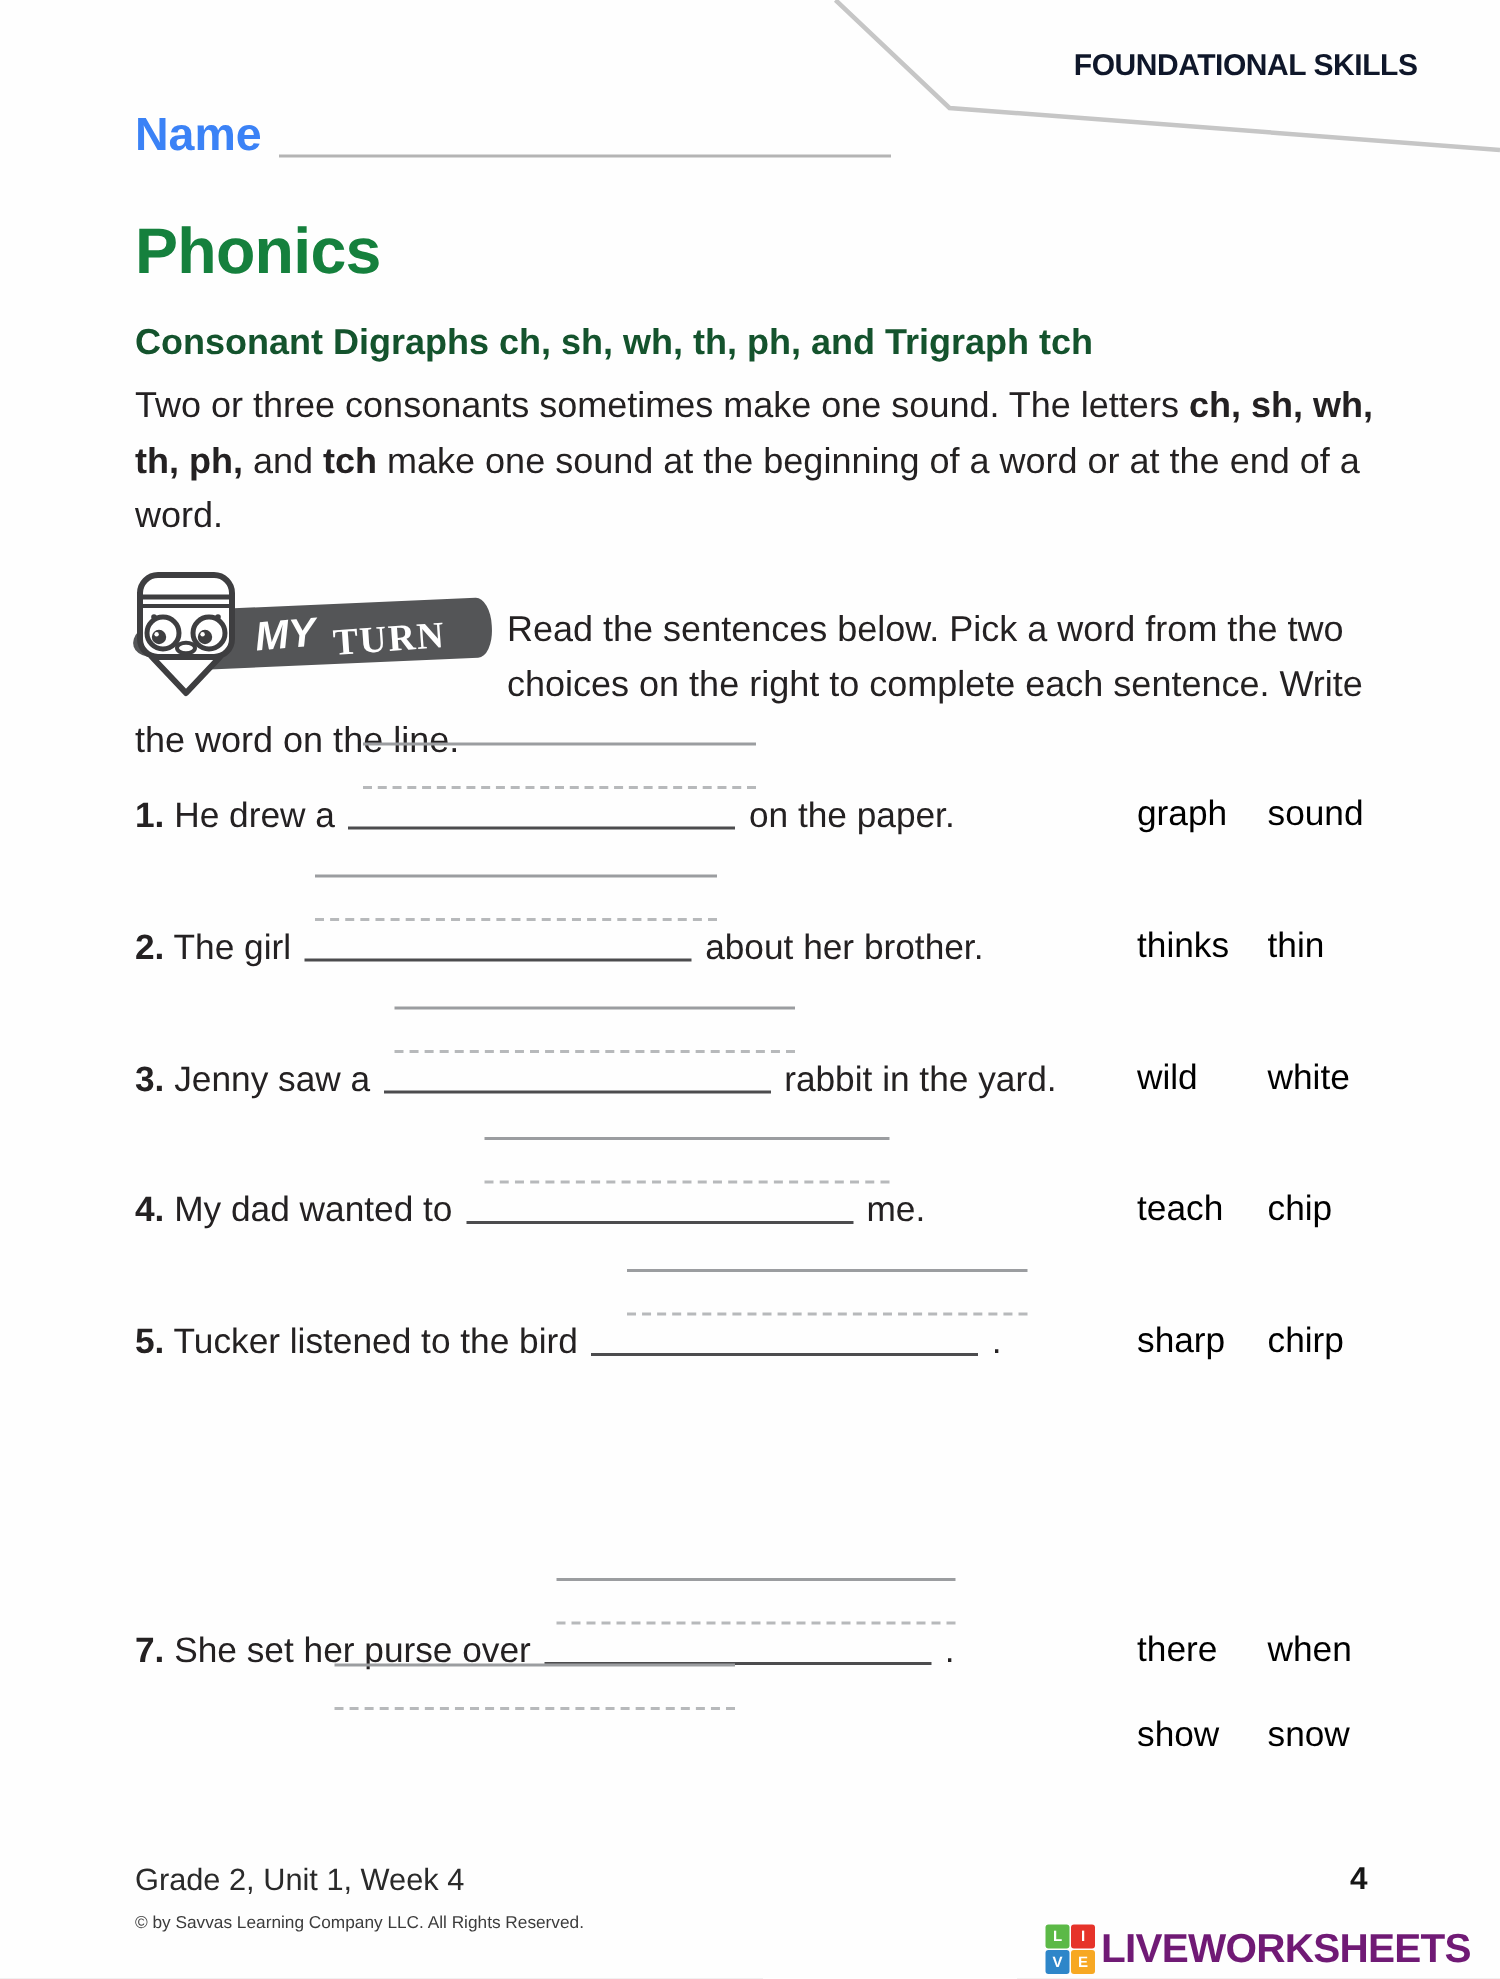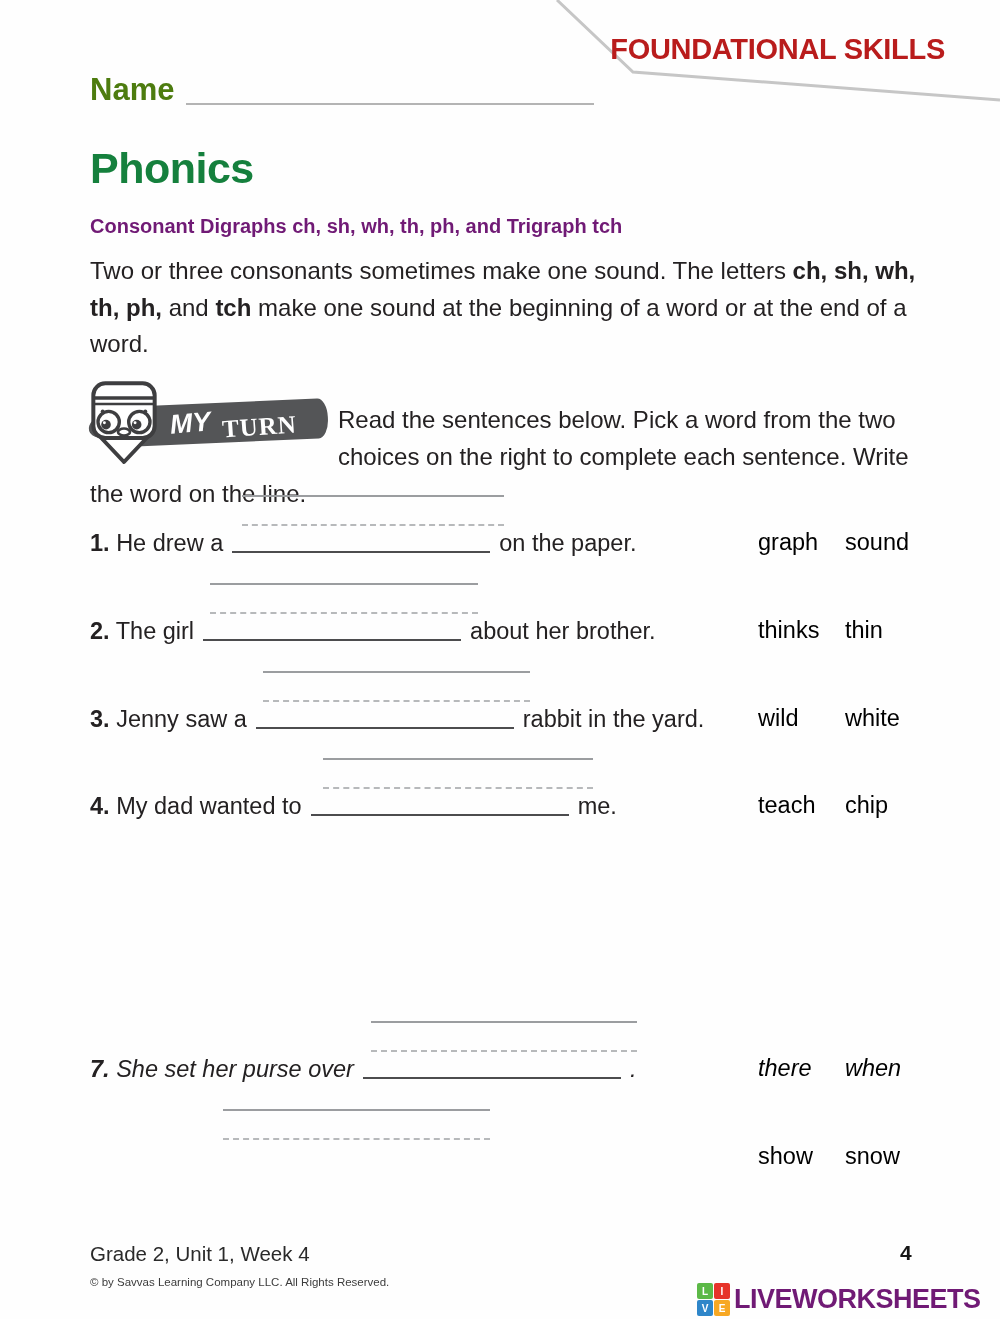--- a/index.html
+++ b/index.html
@@ -3,26 +3,26 @@
 <meta charset="utf-8">
 <style>
   html,body{margin:0;padding:0;background:#e8e8e8;}
   .page{
     position:relative;width:1000px;height:1319px;margin:0 auto;
     background:#fefefe;overflow:hidden;
     font-family:"Liberation Sans","DejaVu Sans",sans-serif;color:#242122;
   }
   
   .decor-svg{position:absolute;left:0;top:0;width:1000px;height:130px;}
-  .banner{position:absolute;top:33px;right:55px;font-size:29px;font-weight:800;letter-spacing:-0.3px;color:#b91c1c;}
-  .name-label{position:absolute;left:90px;top:72px;font-size:31px;font-weight:700;color:#4d7c0f;}
+  .banner{position:absolute;top:33px;right:55px;font-size:20px;font-weight:800;letter-spacing:-0.3px;color:#0f172a;}
+  .name-label{position:absolute;left:90px;top:72px;font-size:31px;font-weight:700;color:#3b82f6;}
   .name-line{position:absolute;left:186px;top:103px;width:408px;height:0;border-bottom:2px solid #b4b4b4;}
   
   .title{position:absolute;left:90px;top:144px;font-size:43px;font-weight:800;letter-spacing:-0.5px;color:#15803d;}
-  .subtitle{position:absolute;left:90px;top:215px;font-size:20px;font-weight:700;color:#701a75;}
+  .subtitle{position:absolute;left:90px;top:215px;font-size:24px;font-weight:700;color:#14532d;}
   .intro{position:absolute;left:90px;top:253px;width:842px;font-size:24px;line-height:36.6px;color:#242122;}
   .intro b{font-weight:700;}
   
   .myturn-wrap{position:absolute;left:90px;top:401px;width:845px;font-size:24px;line-height:37px;color:#242122;}
   .badge-spacer{float:left;width:248px;height:44px;position:relative;}
   .badge-blob{position:absolute;left:12px;top:2px;width:226px;height:40px;background:#545557;border-radius:10px/19px;transform:rotate(-2.5deg);}
   .badge-tail{position:absolute;left:-2px;top:10px;width:46px;height:26px;background:#545557;border-radius:50%;transform:rotate(-18deg);}
   .badge-my{position:absolute;left:80px;top:4px;color:#fff;font-size:27px;font-weight:800;font-style:italic;transform:rotate(-5deg);}
   .badge-turn{position:absolute;left:132px;top:7px;color:#fff;font-size:25px;font-weight:800;letter-spacing:1px;font-family:"Liberation Serif","DejaVu Serif",serif;transform:rotate(-4deg);}
   .pencil{position:absolute;left:-6px;top:-22px;}
@@ -114,23 +114,30 @@
   </div>
 
   <div class="item" style="top:758px;text-align:right;">
     <div class="guide-top" style="left:323px;width:270px;"></div>
     <div class="guide-mid" style="left:323px;width:270px;"></div>
     <div class="sentence"><span class="num">4.</span> <span>My dad wanted to</span><span class="blank"></span><span>me.</span></div>
     <div class="choice c1">teach</div>
     <div class="choice c2">chip</div>
   </div>
 
+  <div class="item" style="top:846px;">
+    <div class="guide-top" style="left:418px;width:267px;"></div>
+    <div class="guide-mid" style="left:418px;width:267px;"></div>
+    <div class="sentence"><span class="num">5.</span> <span>Tucker listened to the bird</span><span class="blank"></span><span>.</span></div>
+    <div class="choice c1">sharp</div>
+    <div class="choice c2">chirp</div>
+  </div>
 
 
-  <div class="item" style="top:1021px;font-style:italic;">
+  <div class="item" style="top:1052px;">
     <div class="guide-top" style="left:371px;width:266px;"></div>
     <div class="guide-mid" style="left:371px;width:266px;"></div>
     <div class="sentence"><span class="num">7.</span> <span>She set her purse over</span><span class="blank"></span><span>.</span></div>
     <div class="choice c1">there</div>
     <div class="choice c2">when</div>
   </div>
 
   <div class="item" style="top:1109px;">
     <div class="guide-top" style="left:223px;width:267px;"></div>
     <div class="guide-mid" style="left:223px;width:267px;"></div>

